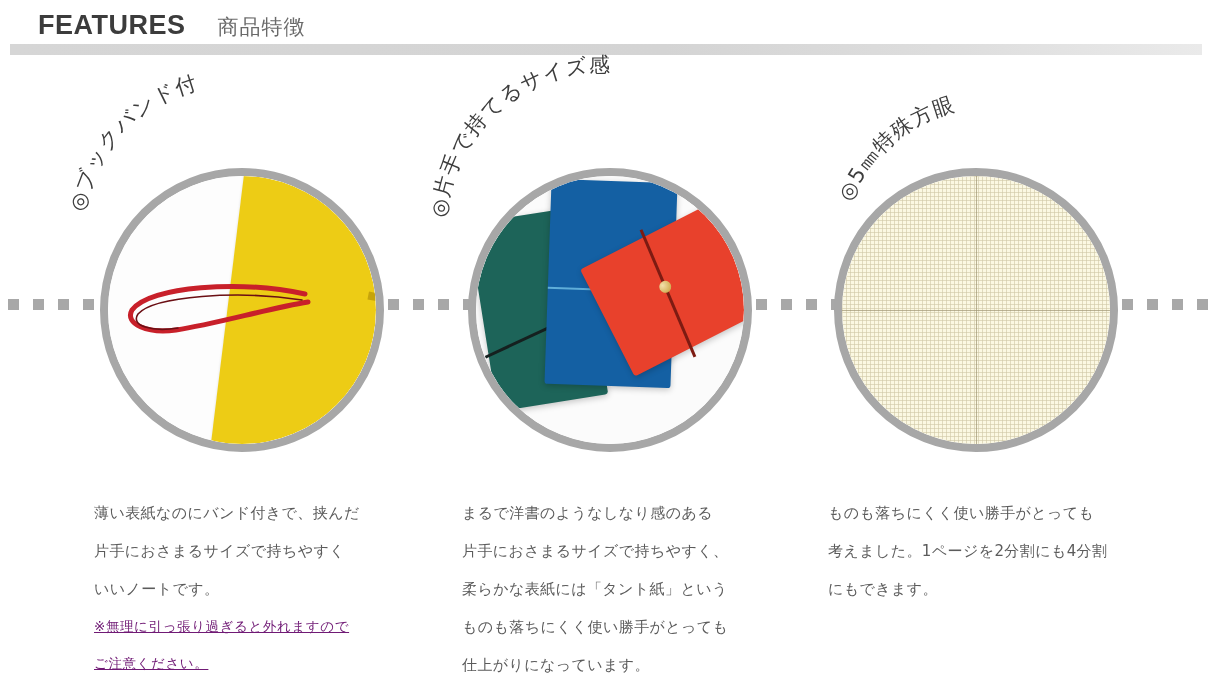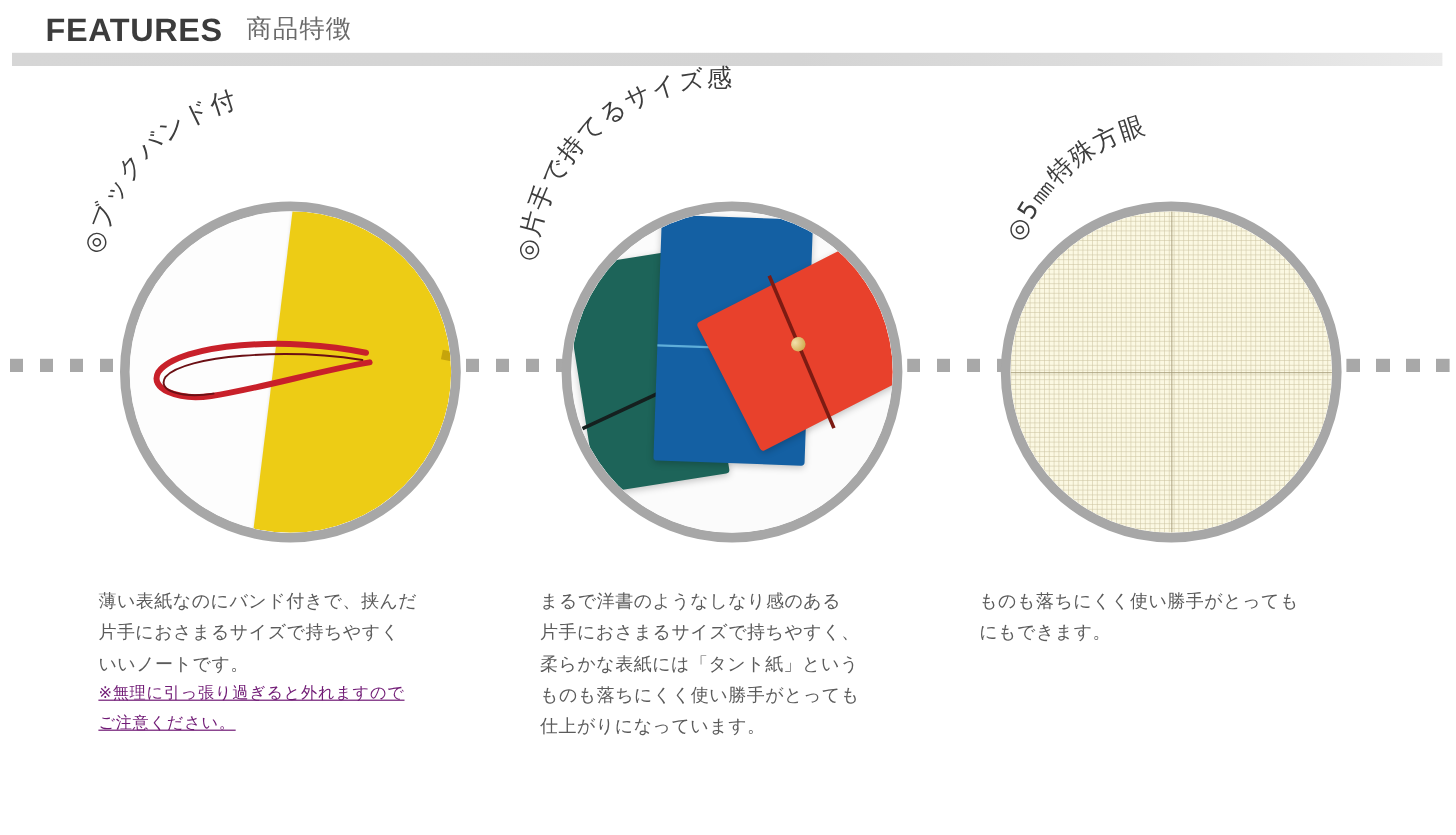--- a/index.html
+++ b/index.html
@@ -23,21 +23,22 @@
     position: absolute;
     left: 0; top: 0;
     width: 1213px;
     height: 56px;
   }
   .header-inner {
     position: absolute;
     left: 38px;
     top: 10px;
     display: flex;
-    align-items: flex-start;
+    align-items: flex-end;
+    gap: 12px;
   }
   .header-en {
     font-size: 27px;
     font-weight: bold;
     letter-spacing: 0.5px;
     color: #3c3c3c;
     font-family: "Liberation Sans", "DejaVu Sans", sans-serif;
   }
   .header-jp {
     font-size: 21px;
@@ -278,21 +279,21 @@
     position: absolute;
     top: 370px;
     left: 30px;
     width: 340px;
     font-family: "DejaVu Sans", "Liberation Sans", sans-serif;
     font-size: 15px;
     line-height: 26px;
     color: #5b5b5b;
     letter-spacing: 0.4px;
   }
-  .caption p { margin: 0; }
+  .caption p { margin: 12px; }
   .caption .note {
     font-size: 13.5px;
     line-height: 25px;
     color: #701a75;
     letter-spacing: 0.6px;
     text-decoration: underline;
   }
 </style>
 </head>
 <body>
@@ -420,17 +421,18 @@
             <div class="grid-fine"></div>
             <div class="axis-v"></div>
             <div class="axis-h"></div>
           </div>
         </div>
       </div>
     </div>
 
     <div class="caption">
       <p>ものも落ちにくく使い勝手がとっても</p>
+      <p>考えました。1ページを2分割にも4分割</p>
       <p>にもできます。</p>
     </div>
   </div>
 
 </div>
 
 </body></html>

